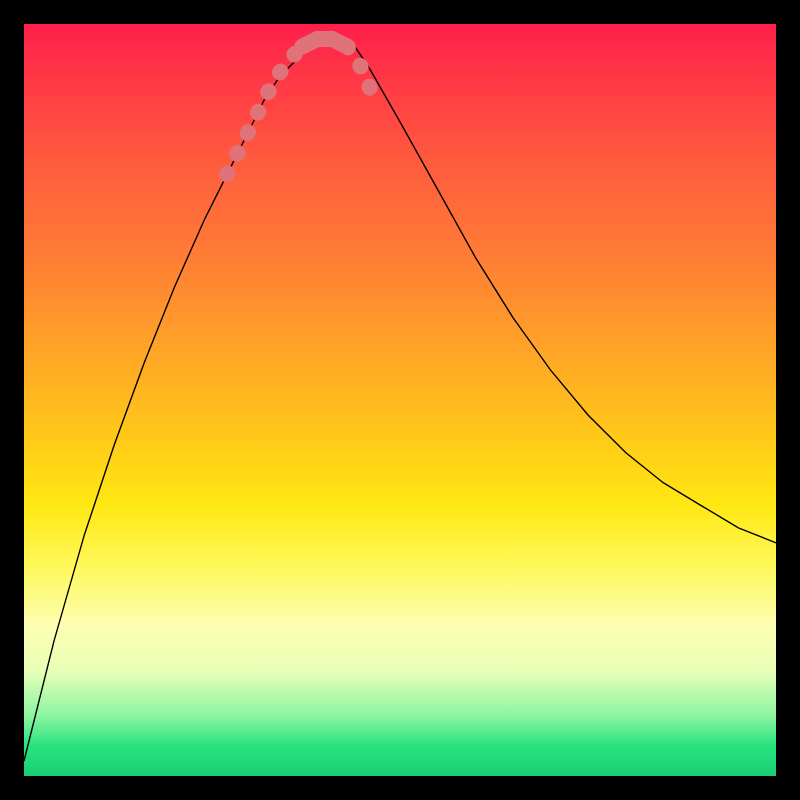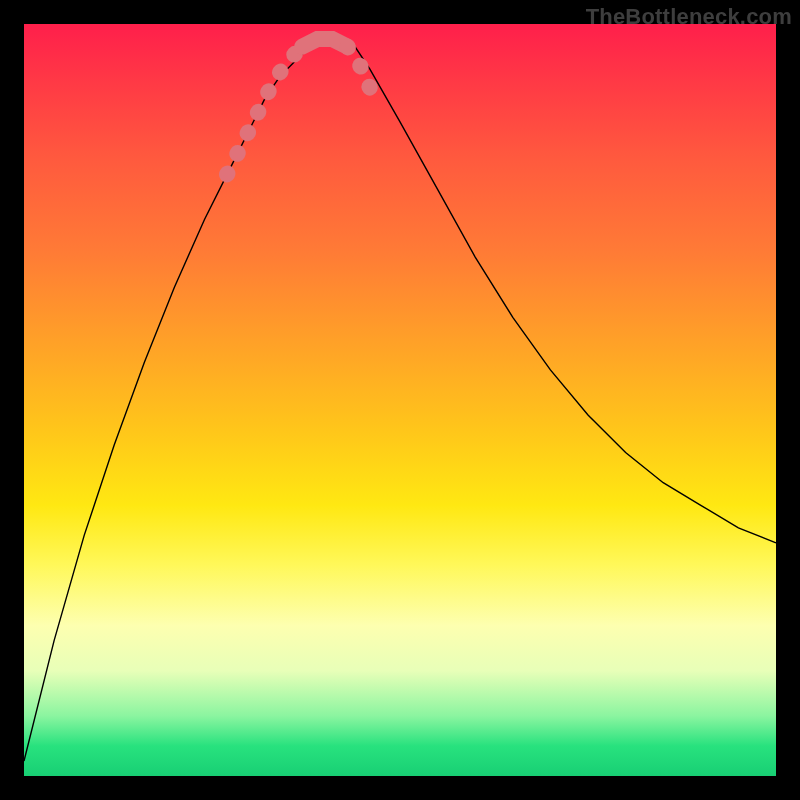--- a/index.html
+++ b/index.html
@@ -96,15 +96,14 @@
 
       <path class="markers" id="markersLeft" d="M203.0 150.4 L218.1 120.3 L233.1 90.2 L248.2 60.2 L263.2 37.6 L278.2 22.6"></path>
 
       <path class="markers-solid" id="markersBottom" d="M278.2 22.6 L293.3 15.0 L308.3 15.0 L323.4 22.6"></path>
 
       <path class="markers" id="markersRight" d="M323.4 22.6 L338.4 45.1 L353.4 82.7"></path>
 
     </svg>
   </div>
 
-  <div class="watermark">TheBottleneck.com</div>
 
 </div>
 
 </body></html>

